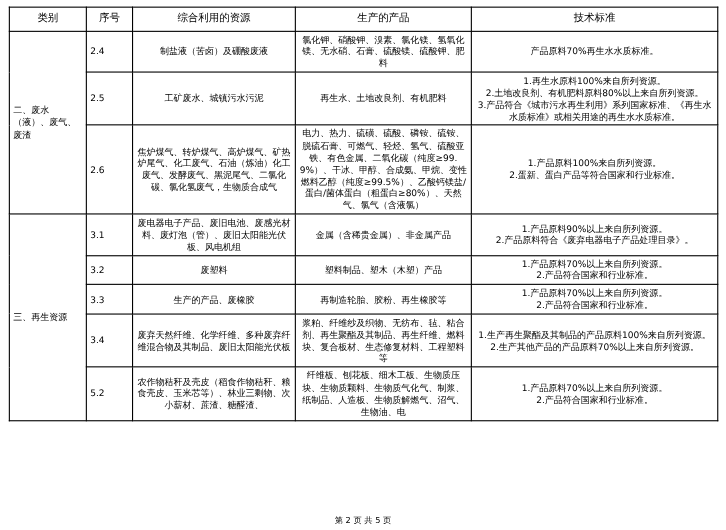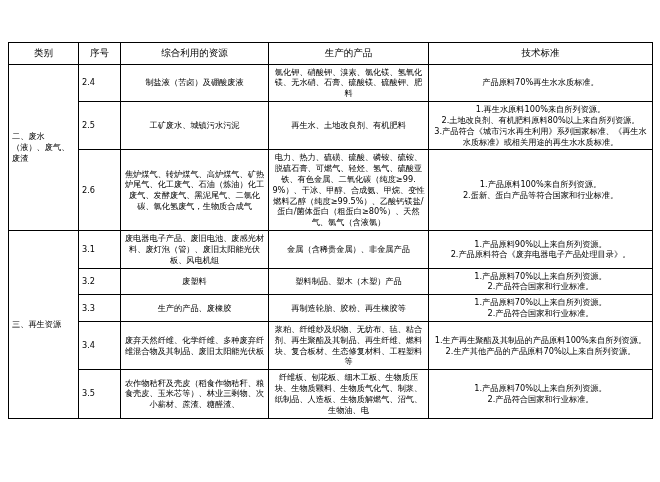--- a/index.html
+++ b/index.html
@@ -18,21 +18,20 @@
     position: relative;
     width: 660px;
     height: 482px;
     box-sizing: border-box;
     padding: 6px 8px 0 8px;
   }
   table.doc {
     border-collapse: collapse;
     width: 644px;
     table-layout: fixed;
-    margin-top: 36px;
   }
   table.doc th, table.doc td {
     border: 1px solid #000000;
     vertical-align: middle;
     font-size: 8.2px;
     line-height: 1.32;
     padding: 2px 3px;
     word-break: break-all;
   }
   table.doc th {
@@ -145,23 +144,24 @@
         <tr>
           <td class="c-num">3.4</td>
           <td class="c-res">废弃天然纤维、化学纤维、多种废弃纤维混合物及其制品、废旧太阳能光伏板</td>
           <td class="c-prod">浆粕、纤维纱及织物、无纺布、毡、粘合剂、再生聚酯及其制品、再生纤维、燃料块、复合板材、生态修复材料、工程塑料等</td>
           <td class="c-std">
             <div>1.生产再生聚酯及其制品的产品原料100%来自所列资源。</div>
             <div>2.生产其他产品的产品原料70%以上来自所列资源。</div>
           </td>
         </tr>
         <tr>
-          <td class="c-num">3.5</td>
+          <td class="c-num">5.2</td>
           <td class="c-res">农作物秸秆及壳皮（稻食作物秸秆、粮食壳皮、玉米芯等）、林业三剩物、次小薪材、蔗渣、糖醛渣、</td>
           <td class="c-prod">纤维板、刨花板、细木工板、生物质压块、生物质颗料、生物质气化气、制浆、纸制品、人造板、生物质解燃气、沼气、生物油、电</td>
           <td class="c-std">
             <div>1.产品原料70%以上来自所列资源。</div>
             <div>2.产品符合国家和行业标准。</div>
           </td>
         </tr>
       </tbody>
   </table>
+  <div class="footer">第 2 页 共 5 页</div>
 </div>
 
 </body></html>

